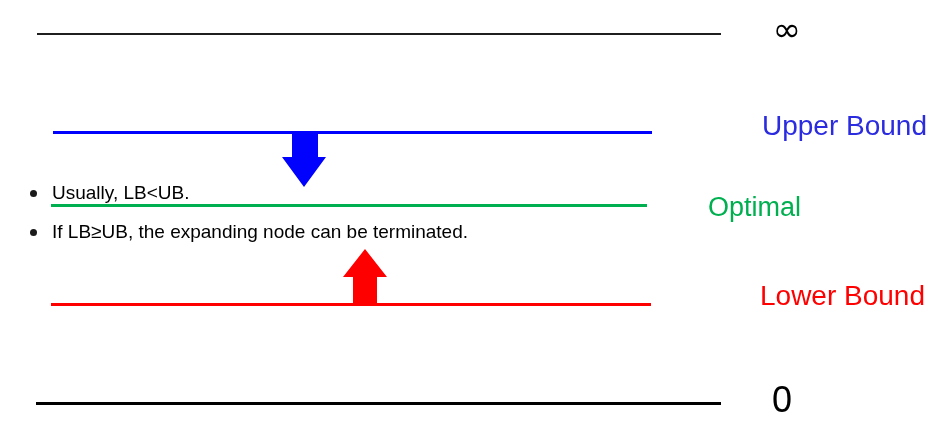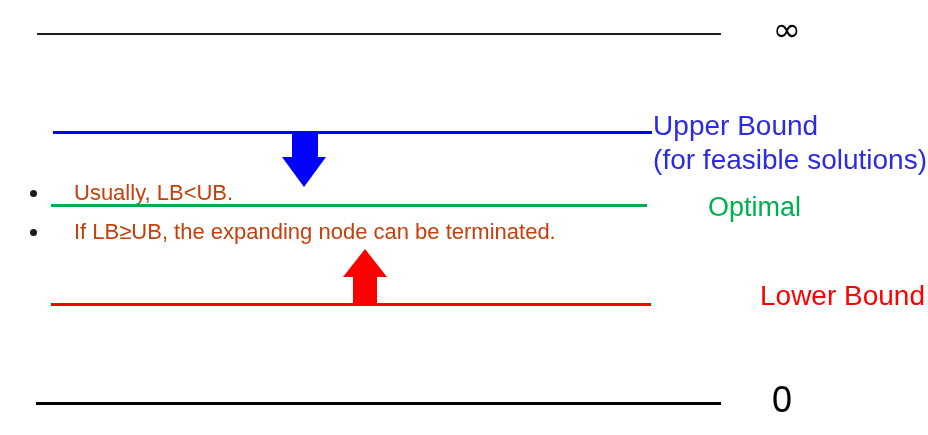--- a/index.html
+++ b/index.html
@@ -46,43 +46,42 @@
   .arrow-up   { left: 342px; top: 249px; }
 
   .bullet-item { position: absolute; }
   .bullet-dot {
     position: absolute; width: 7px; height: 7px; border-radius: 50%;
     background: #1a1a1a; left: 30px;
   }
   .bullet-dot-1 { top: 190px; }
   .bullet-dot-2 { top: 229px; }
   .bullet-text {
-    position: absolute; left: 74px; color: #c2410c;
-    font-size: 22px; line-height: 24px; white-space: nowrap;
+    position: absolute; left: 52px; color: #000000;
+    font-size: 19px; line-height: 24px; white-space: nowrap;
   }
   .bullet-text-1 { top: 181px; }
   .bullet-text-2 { top: 220px; }
 </style>
 </head>
 <body>
 
 <div class="canvas">
 
   <div class="hline line-top" style="background-color: rgb(31, 31, 31);"></div>
   <div class="infinity-label">∞</div>
 
   <div class="hline line-upper" style="background-color: rgb(1, 1, 254);"></div>
 
   <svg class="arrow-svg arrow-down" viewBox="0 0 46 56">
     <polygon points="11,0 37,0 37,24 45,24 23,54 1,24 11,24" fill="#0101fe"></polygon>
   </svg>
 
   <div class="bound-label upper-label" style="color: rgb(43, 43, 224);">
     <div>Upper Bound</div>
-    <div>(for feasible solutions)</div>
   </div>
 
   <div class="bullet-item">
     <span class="bullet-dot bullet-dot-1"></span>
     <span class="bullet-text bullet-text-1">Usually, LB&lt;UB.</span>
   </div>
 
   <div class="hline line-optimal" style="background-color: rgb(0, 176, 80);"></div>
   <div class="optimal-label" style="color: rgb(0, 176, 80);">Optimal</div>
 

